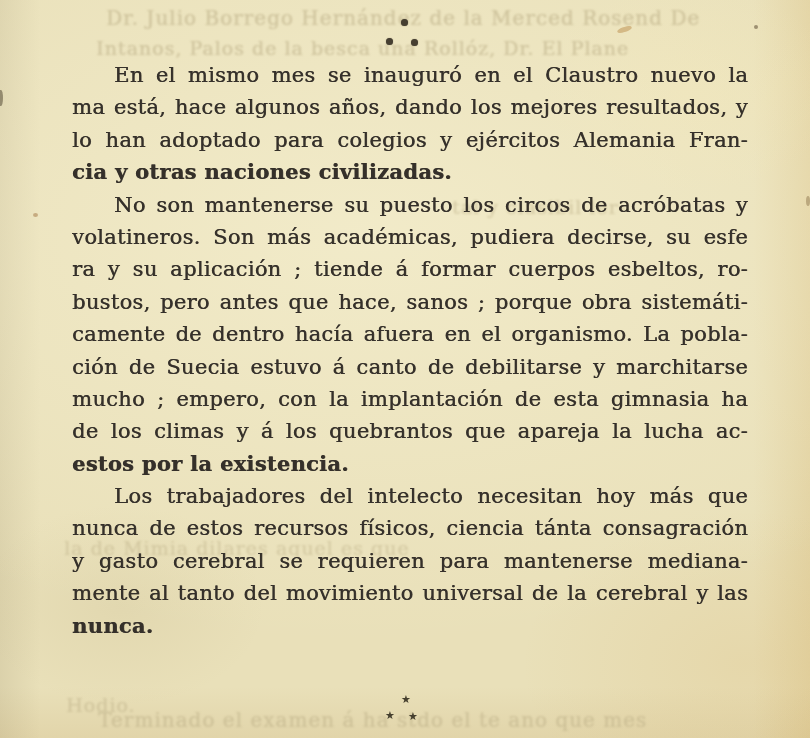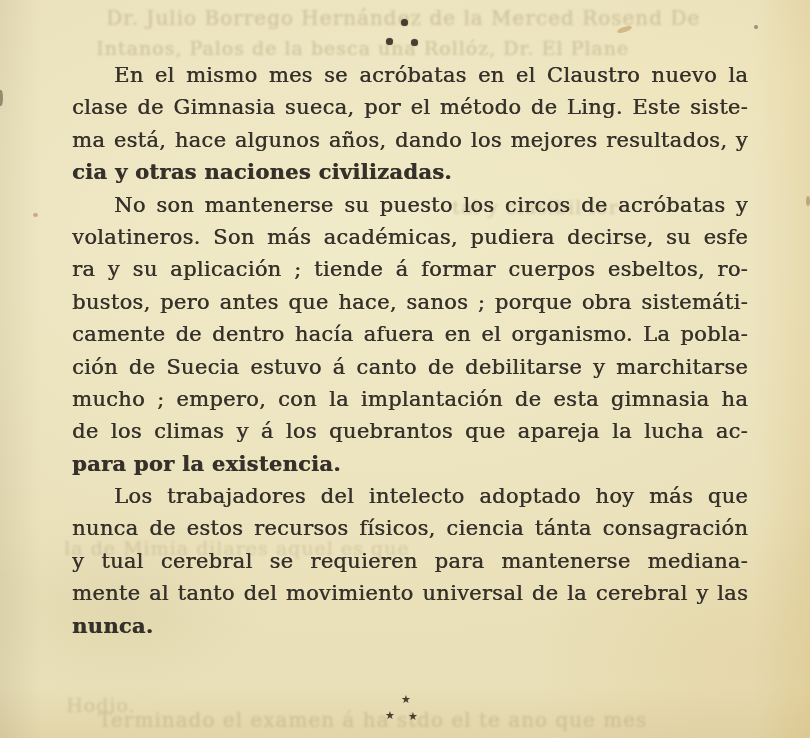--- a/index.html
+++ b/index.html
@@ -77,40 +77,40 @@
   <div class="ghost g6">Terminado el examen á ha stdo el te ano que  mes</div>
 
   <div class="asterism-top">
     <span class="dot d1"></span>
     <span class="dot d2"></span>
     <span class="dot d3"></span>
   </div>
 
   <div class="textblock">
     <div class="para">
-      <div class="line first">En el mismo mes se acróbatas en el Claustro nuevo la</div>
-      <div class="line">clase de Gimnasia sueca, por el método de Ling. Este siste-</div>
+      <div class="line first">En el mismo mes se inauguró en el Claustro nuevo la</div>
       <div class="line">ma está, hace algunos años, dando los mejores resultados, y</div>
+      <div class="line">lo han adoptado para colegios y ejércitos Alemania Fran-</div>
       <div class="line last">cia y otras naciones civilizadas.</div>
     </div>
     <div class="para">
       <div class="line first">No son mantenerse su puesto los circos de acróbatas y</div>
       <div class="line">volatineros. Son más académicas, pudiera decirse, su esfe</div>
       <div class="line">ra y su aplicación ; tiende á formar cuerpos esbeltos, ro-</div>
       <div class="line">bustos, pero antes que hace, sanos ; porque obra sistemáti-</div>
       <div class="line">camente de dentro hacía afuera en el organismo. La pobla-</div>
       <div class="line">ción de Suecia estuvo á canto de debilitarse y marchitarse</div>
       <div class="line">mucho ; empero, con la implantación de esta gimnasia ha</div>
       <div class="line">de los climas y á los quebrantos que apareja la lucha ac-</div>
-      <div class="line last">para por la existencia.</div>
+      <div class="line last">estos por la existencia.</div>
     </div>
     <div class="para">
-      <div class="line first">Los trabajadores del intelecto adoptado hoy más que</div>
+      <div class="line first">Los trabajadores del intelecto necesitan hoy más que</div>
       <div class="line">nunca de estos recursos físicos, ciencia tánta consagración</div>
-      <div class="line">y tual cerebral se requieren para mantenerse mediana-</div>
+      <div class="line">y gasto cerebral se requieren para mantenerse mediana-</div>
       <div class="line">mente al tanto del movimiento universal de la cerebral y las</div>
       <div class="line last">nunca.</div>
     </div>
   </div>
 
   <div class="asterism-bottom">
     <span class="star s1">★</span>
     <span class="star s2">★</span>
     <span class="star s3">★</span>
   </div>

